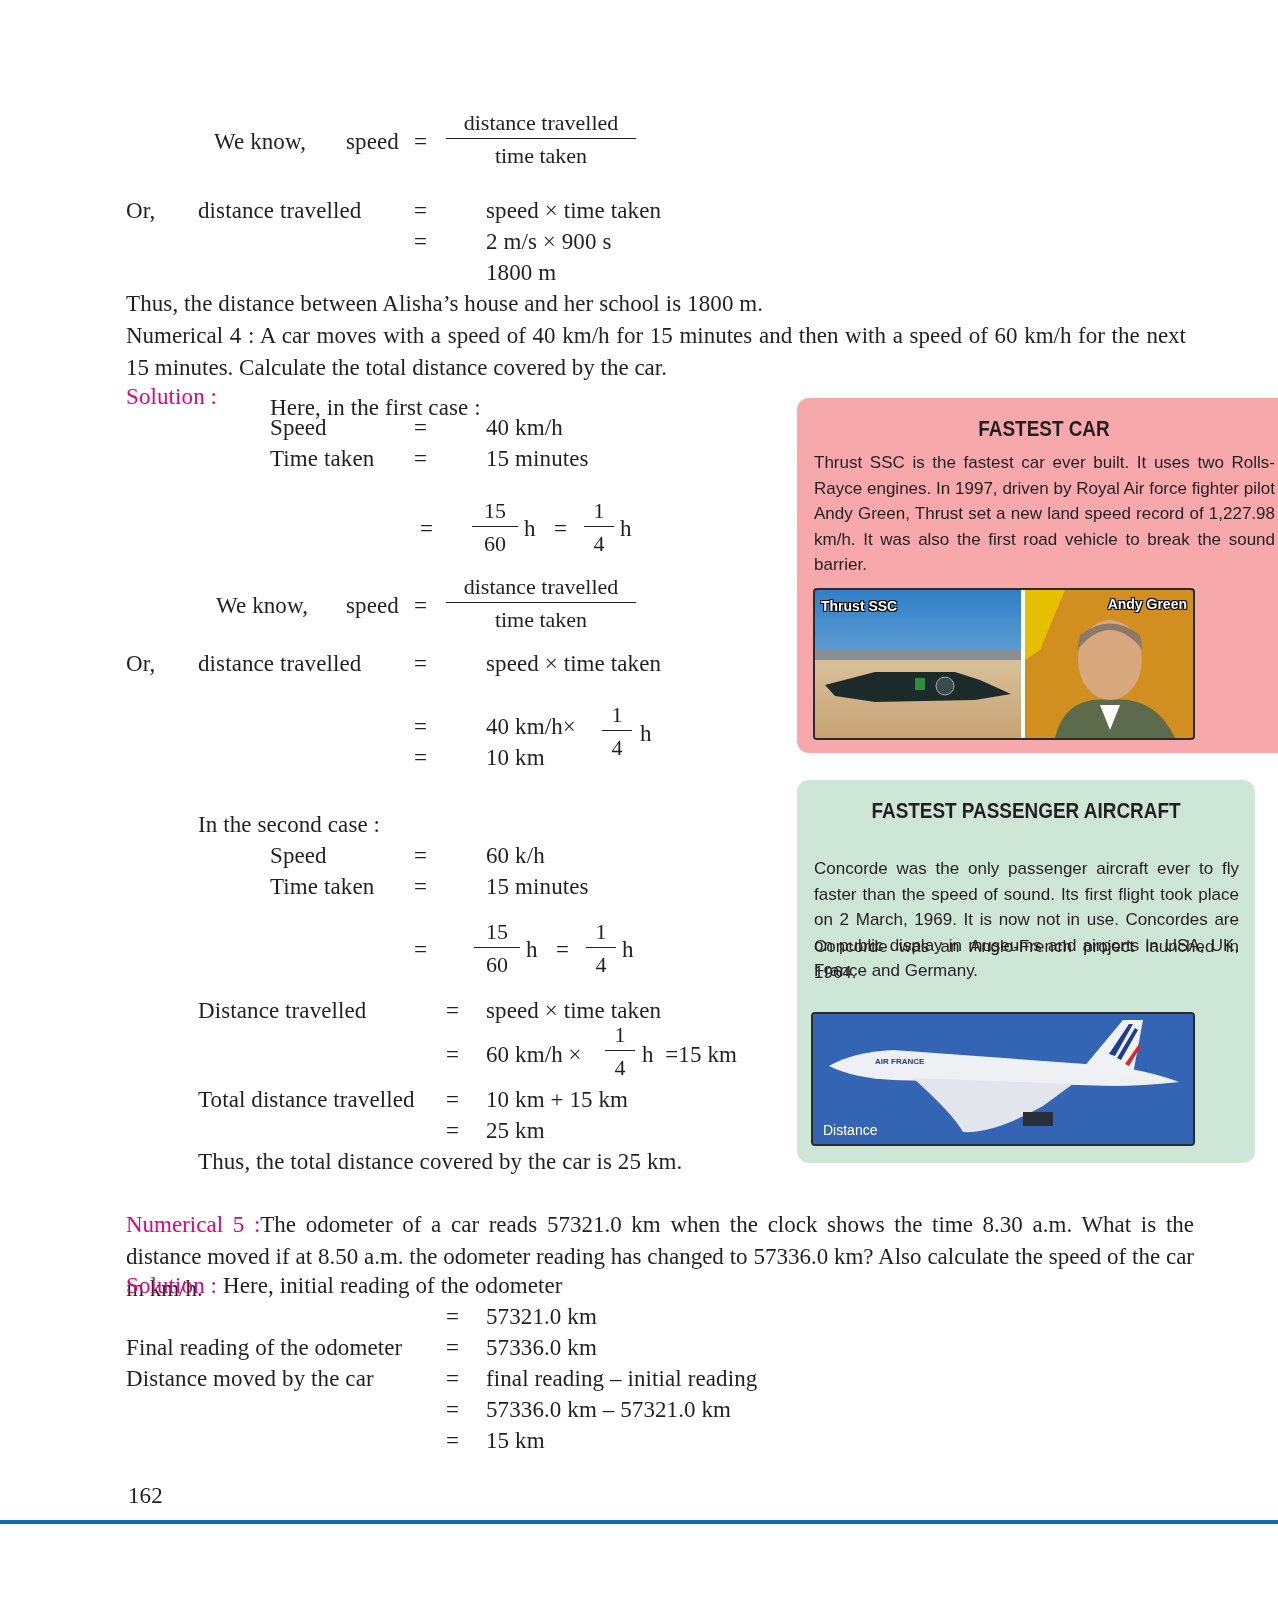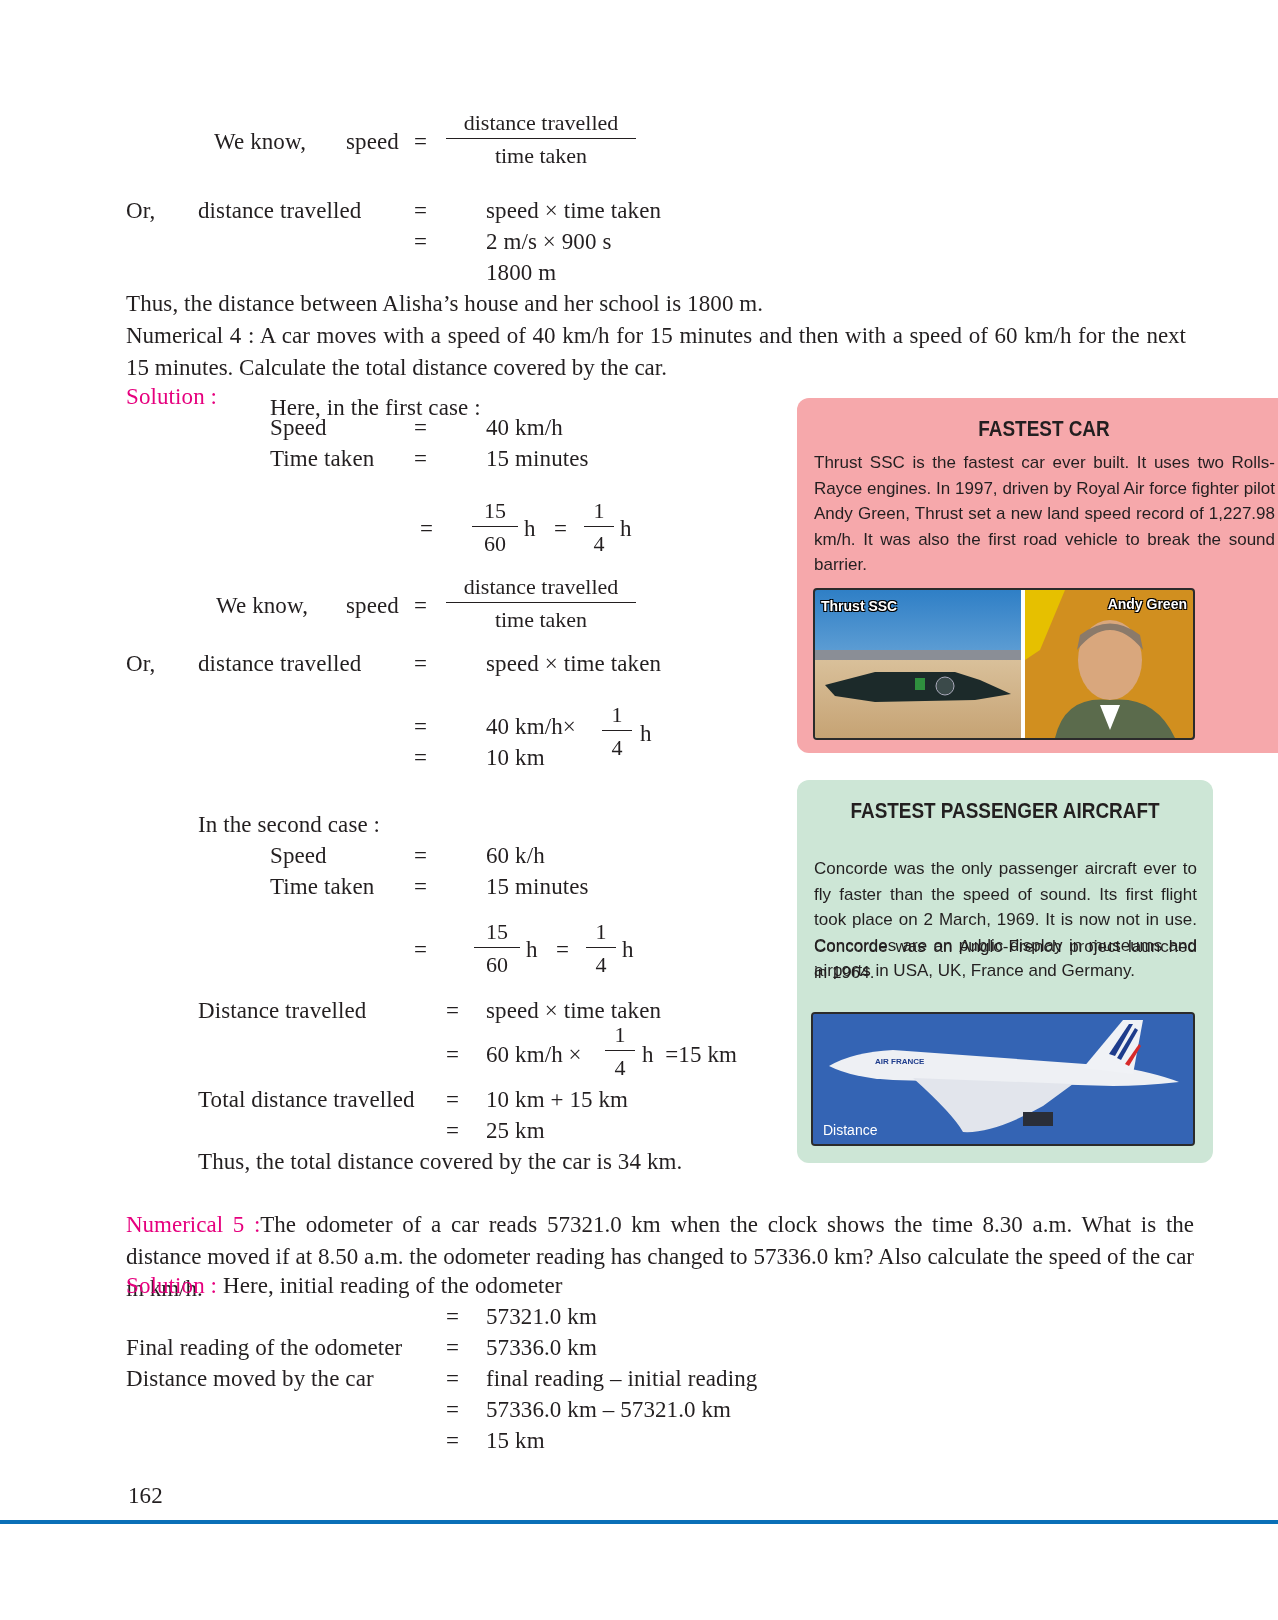--- a/index.html
+++ b/index.html
@@ -7,21 +7,21 @@
          font-family: "Liberation Serif", "DejaVu Serif", serif; color: #231f20; }
   .t { position: absolute; font-size: 23px; line-height: 28px; white-space: nowrap; letter-spacing: 0.1px; }
   .pink { color: #e6007e; }
   .frac { position: absolute; text-align: center; font-size: 22px; line-height: 26px; }
   .frac .num { display: block; border-bottom: 1.5px solid #231f20; padding: 0 4px 2px 4px; }
   .frac .den { display: block; padding-top: 4px; }
   .para { position: absolute; left: 126px; width: 1068px; font-size: 23px; line-height: 32px; text-align: justify; }
 
   .box { position: absolute; border-radius: 12px; font-family: "Liberation Sans", "DejaVu Sans", sans-serif; }
   .box-red { left: 797px; top: 398px; width: 494px; height: 355px; background: #f6a8ab; }
-  .box-green { left: 797px; top: 780px; width: 416px; height: 383px; background: #cde6d6; }
+  .box-green { left: 797px; top: 780px; width: 458px; height: 383px; background: #cde6d6; }
   .box-title { position: absolute; left: 0; right: 0; text-align: center; font-weight: bold; font-size: 22px; color: #231f20; transform: scaleX(0.86); }
   .box-text { position: absolute; left: 17px; right: 16px; font-size: 17px; line-height: 25.5px; text-align: justify; color: #231f20; transform-origin: left top; }
   .photo { position: absolute; border: 2px solid #2b2b2b; border-radius: 4px; overflow: hidden; }
   .caption { position: absolute; font-family: "Liberation Sans", sans-serif; font-weight: bold; font-size: 14px; color: #fff;
              text-shadow: -1px -1px 0 #000, 1px -1px 0 #000, -1px 1px 0 #000, 1px 1px 0 #000; }
   .footer-line { position: absolute; left: 0; top: 1520px; width: 1278px; height: 4px; background: #0a6fb7; }
 </style>
 </head>
 <body>
 
@@ -123,21 +123,21 @@
   <span class="den">4</span>
 </div>
 <span class="t" style="left:642px;top:1041px;white-space:pre;">h  =15 km</span>
 
 <span class="t" style="left:198px;top:1086px;">Total distance travelled</span>
 <span class="t" style="left:446px;top:1086px;">=</span>
 <span class="t" style="left:486px;top:1086px;">10 km + 15 km</span>
 <span class="t" style="left:446px;top:1117px;">=</span>
 <span class="t" style="left:486px;top:1117px;">25 km</span>
 
-<span class="t" style="left:198px;top:1148px;">Thus, the total distance covered by the car is 34 km.</span>
+<span class="t" style="left:198px;top:1148px;">Thus, the total distance covered by the car is 25 km.</span>
 
 <div class="para" style="top:1209px;"><span class="pink">Numerical 5 :</span><span>The odometer of a car reads 57321.0 km when the clock shows the time 8.30 a.m. What is the distance moved if at 8.50 a.m. the odometer reading has changed to 57336.0 km? Also calculate the speed of the car in km/h.</span></div>
 
 <span class="t" style="left:126px;top:1272px;"><span class="pink">Solution :</span><span style="white-space:pre;"> Here, initial reading of the odometer</span></span>
 
 <span class="t" style="left:446px;top:1303px;">=</span>
 <span class="t" style="left:486px;top:1303px;">57321.0 km</span>
 <span class="t" style="left:126px;top:1334px;">Final reading of the odometer</span>
 <span class="t" style="left:446px;top:1334px;">=</span>
 <span class="t" style="left:486px;top:1334px;">57336.0 km</span>

